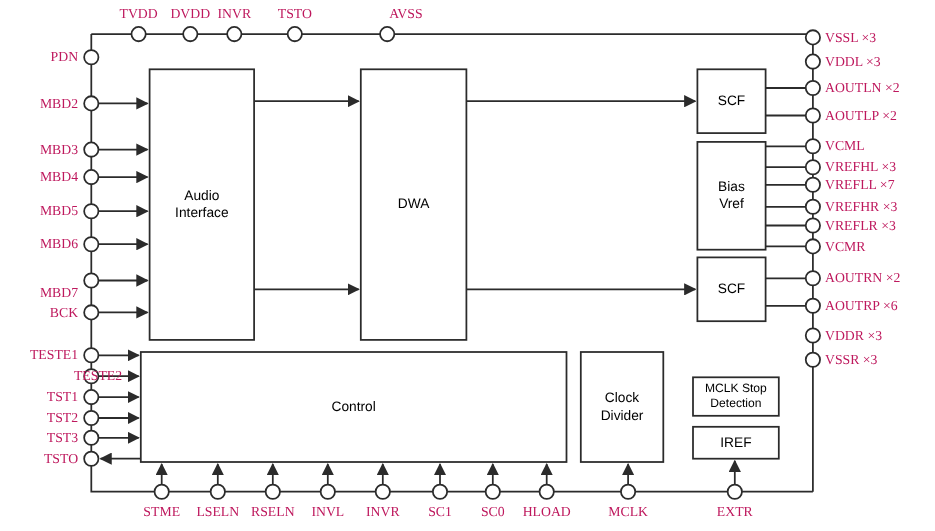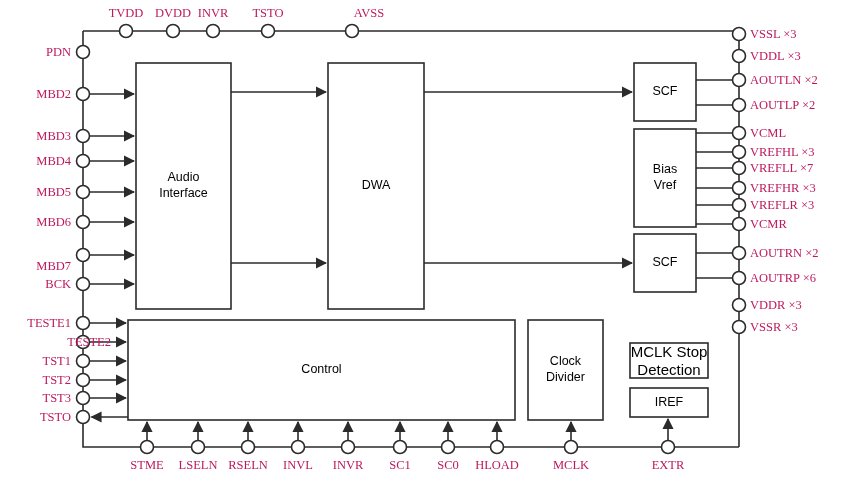--- a/index.html
+++ b/index.html
@@ -7,21 +7,21 @@
        font-family:"Liberation Sans","DejaVu Sans",sans-serif;}
   #stage{position:relative;width:850px;height:483px;background:#fff;}
   #stage svg{position:absolute;left:0;top:0;}
   .lbl{position:absolute;color:#be185d;font-size:12.5px;line-height:1;white-space:nowrap;font-family:Liberation Serif, serif;}
   .lbl.r{transform:translate(-100%,-50%);}      
   .lbl.l{transform:translate(0,-50%);}          
   .lbl.cb{transform:translate(-50%,0);}         
   .lbl.ca{transform:translate(-50%,-100%);}     
   .blk{position:absolute;transform:translate(-50%,-50%);text-align:center;
        color:#000;font-size:12.5px;line-height:1.25;white-space:pre-line;}
-  .blk.sm{font-size:15px;line-height:1.2;}
+  .blk.sm{font-size:11px;line-height:1.2;}
 </style>
 </head>
 <body>
 
 <div id="stage">
   <svg id="wires" width="850" height="483" xmlns="http://www.w3.org/2000/svg">
     <defs>
       <marker id="ah" viewBox="0 0 10 10" refX="9" refY="5" markerWidth="7" markerHeight="7" orient="auto-start-reverse">
         <path d="M 0 0 L 10 5 L 0 10 z" fill="#2b2b2b"></path>
       </marker>

